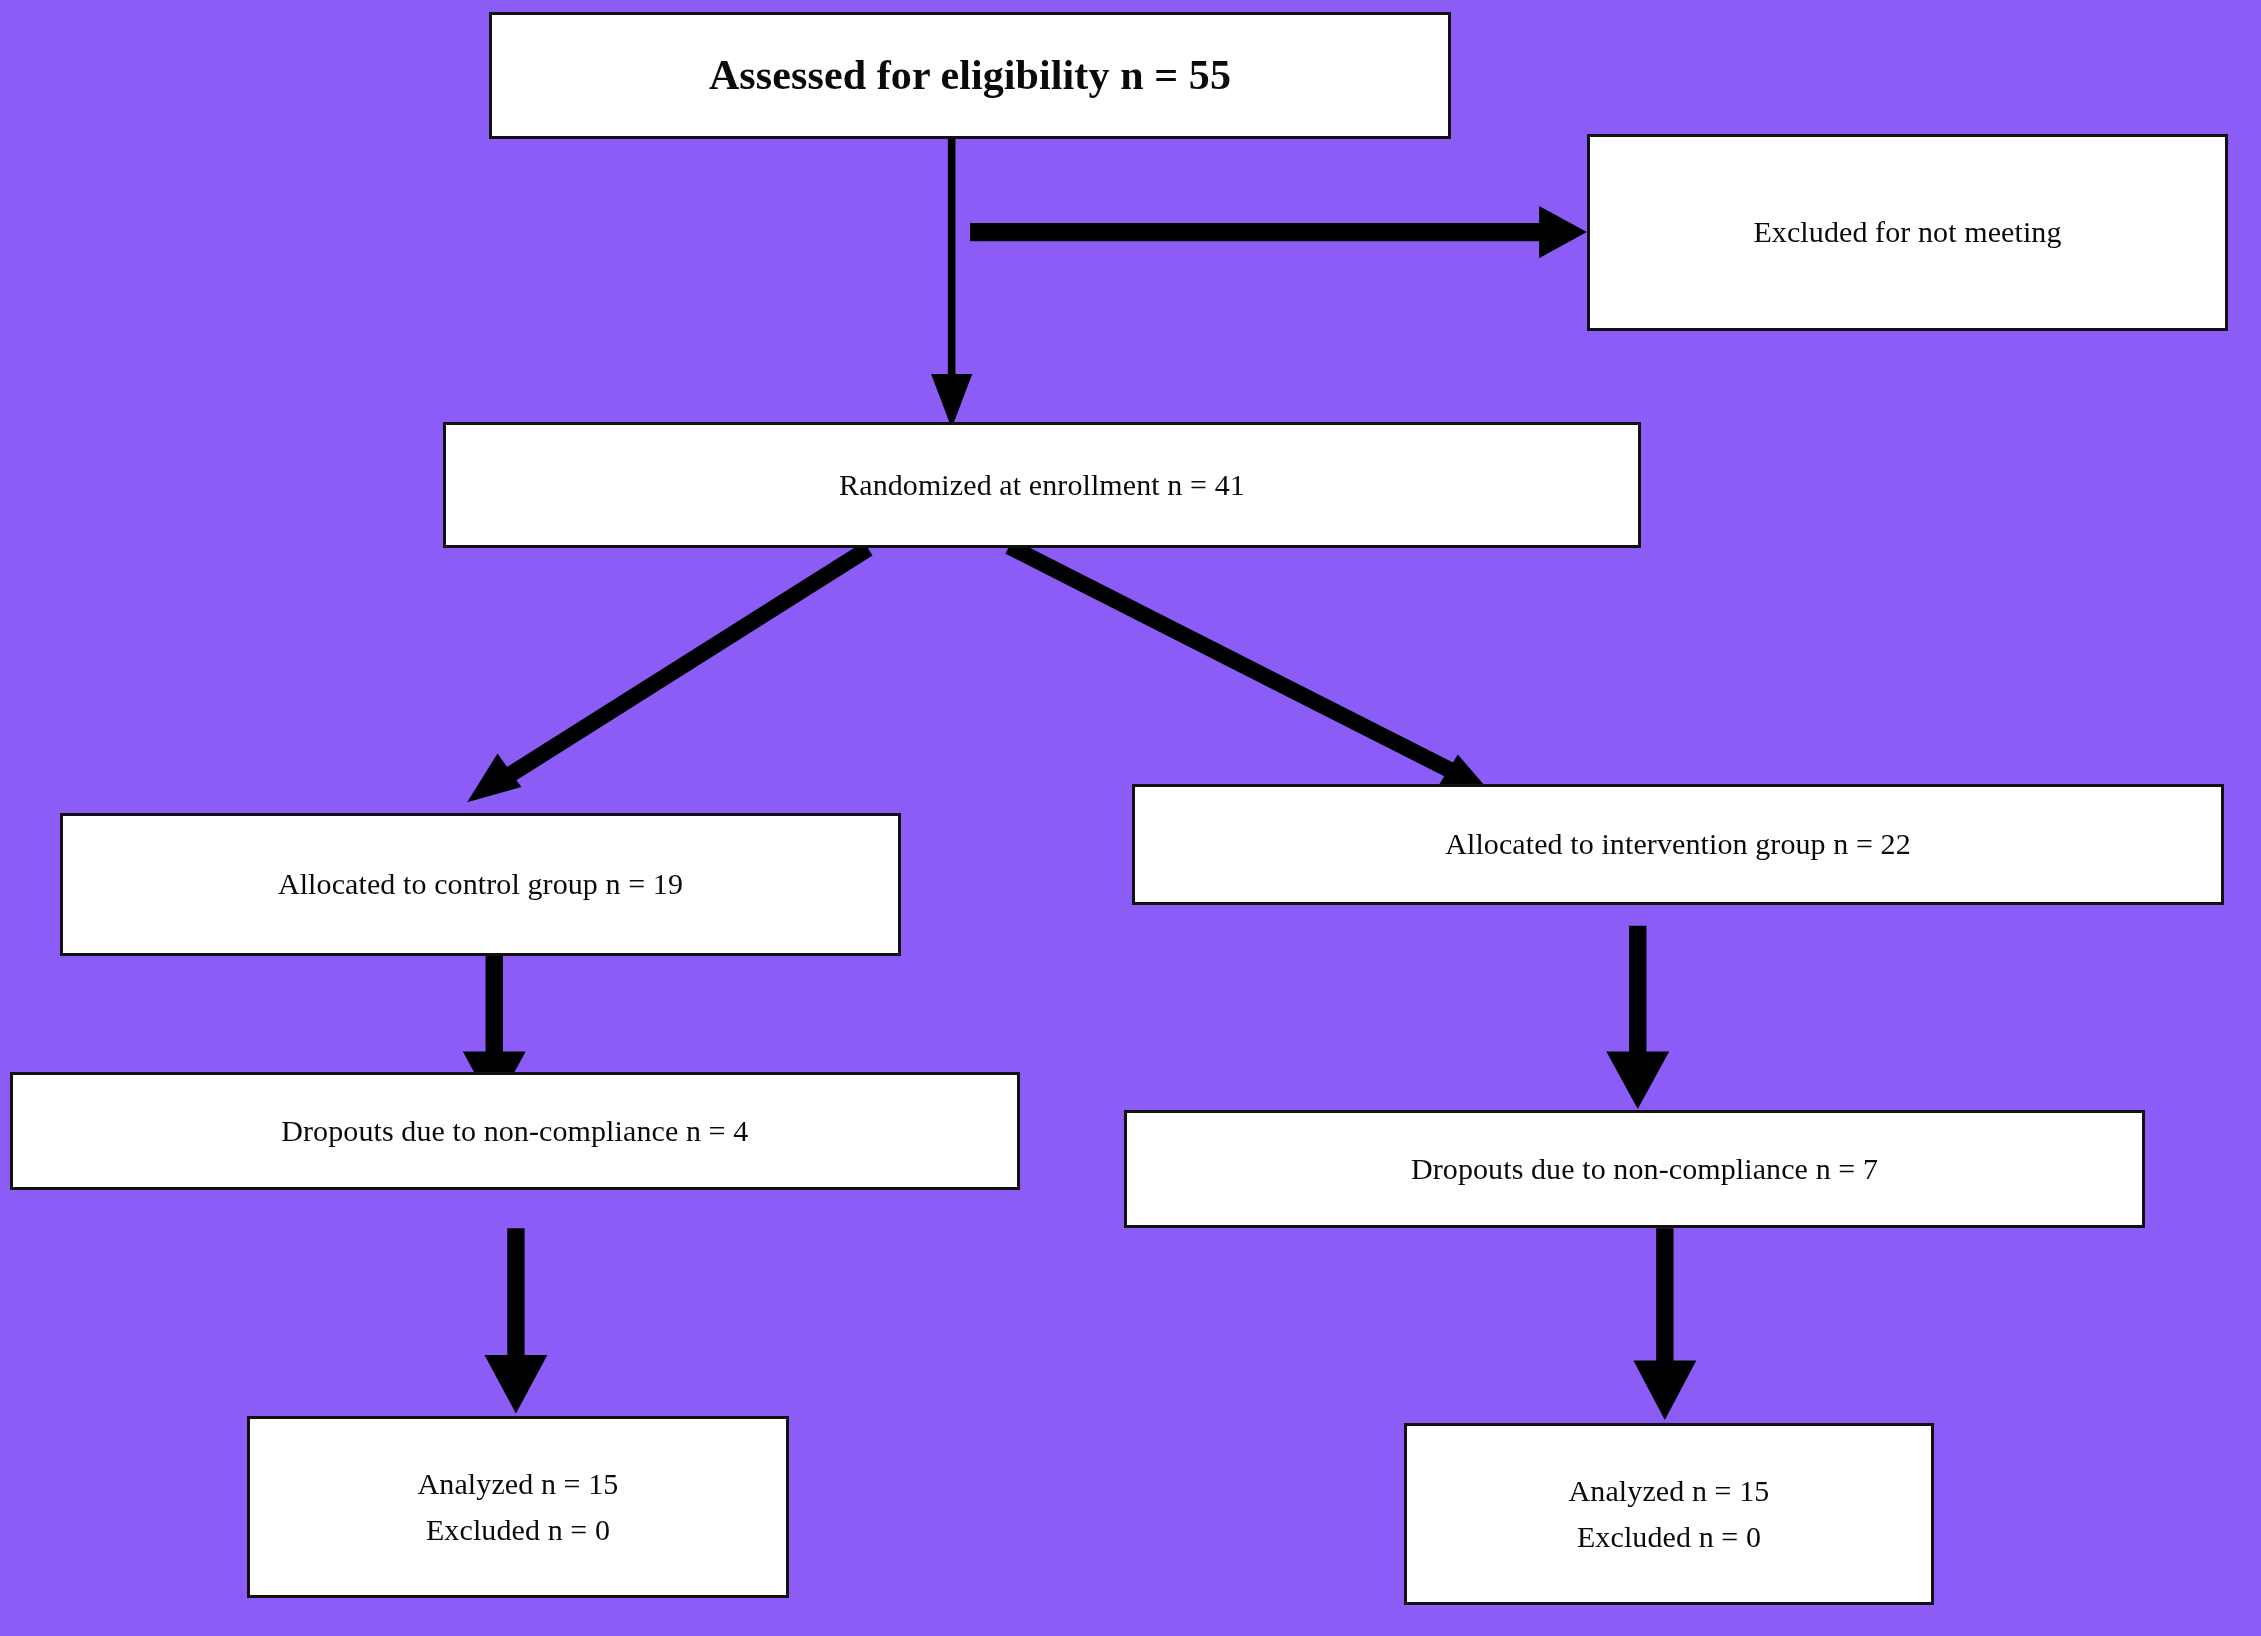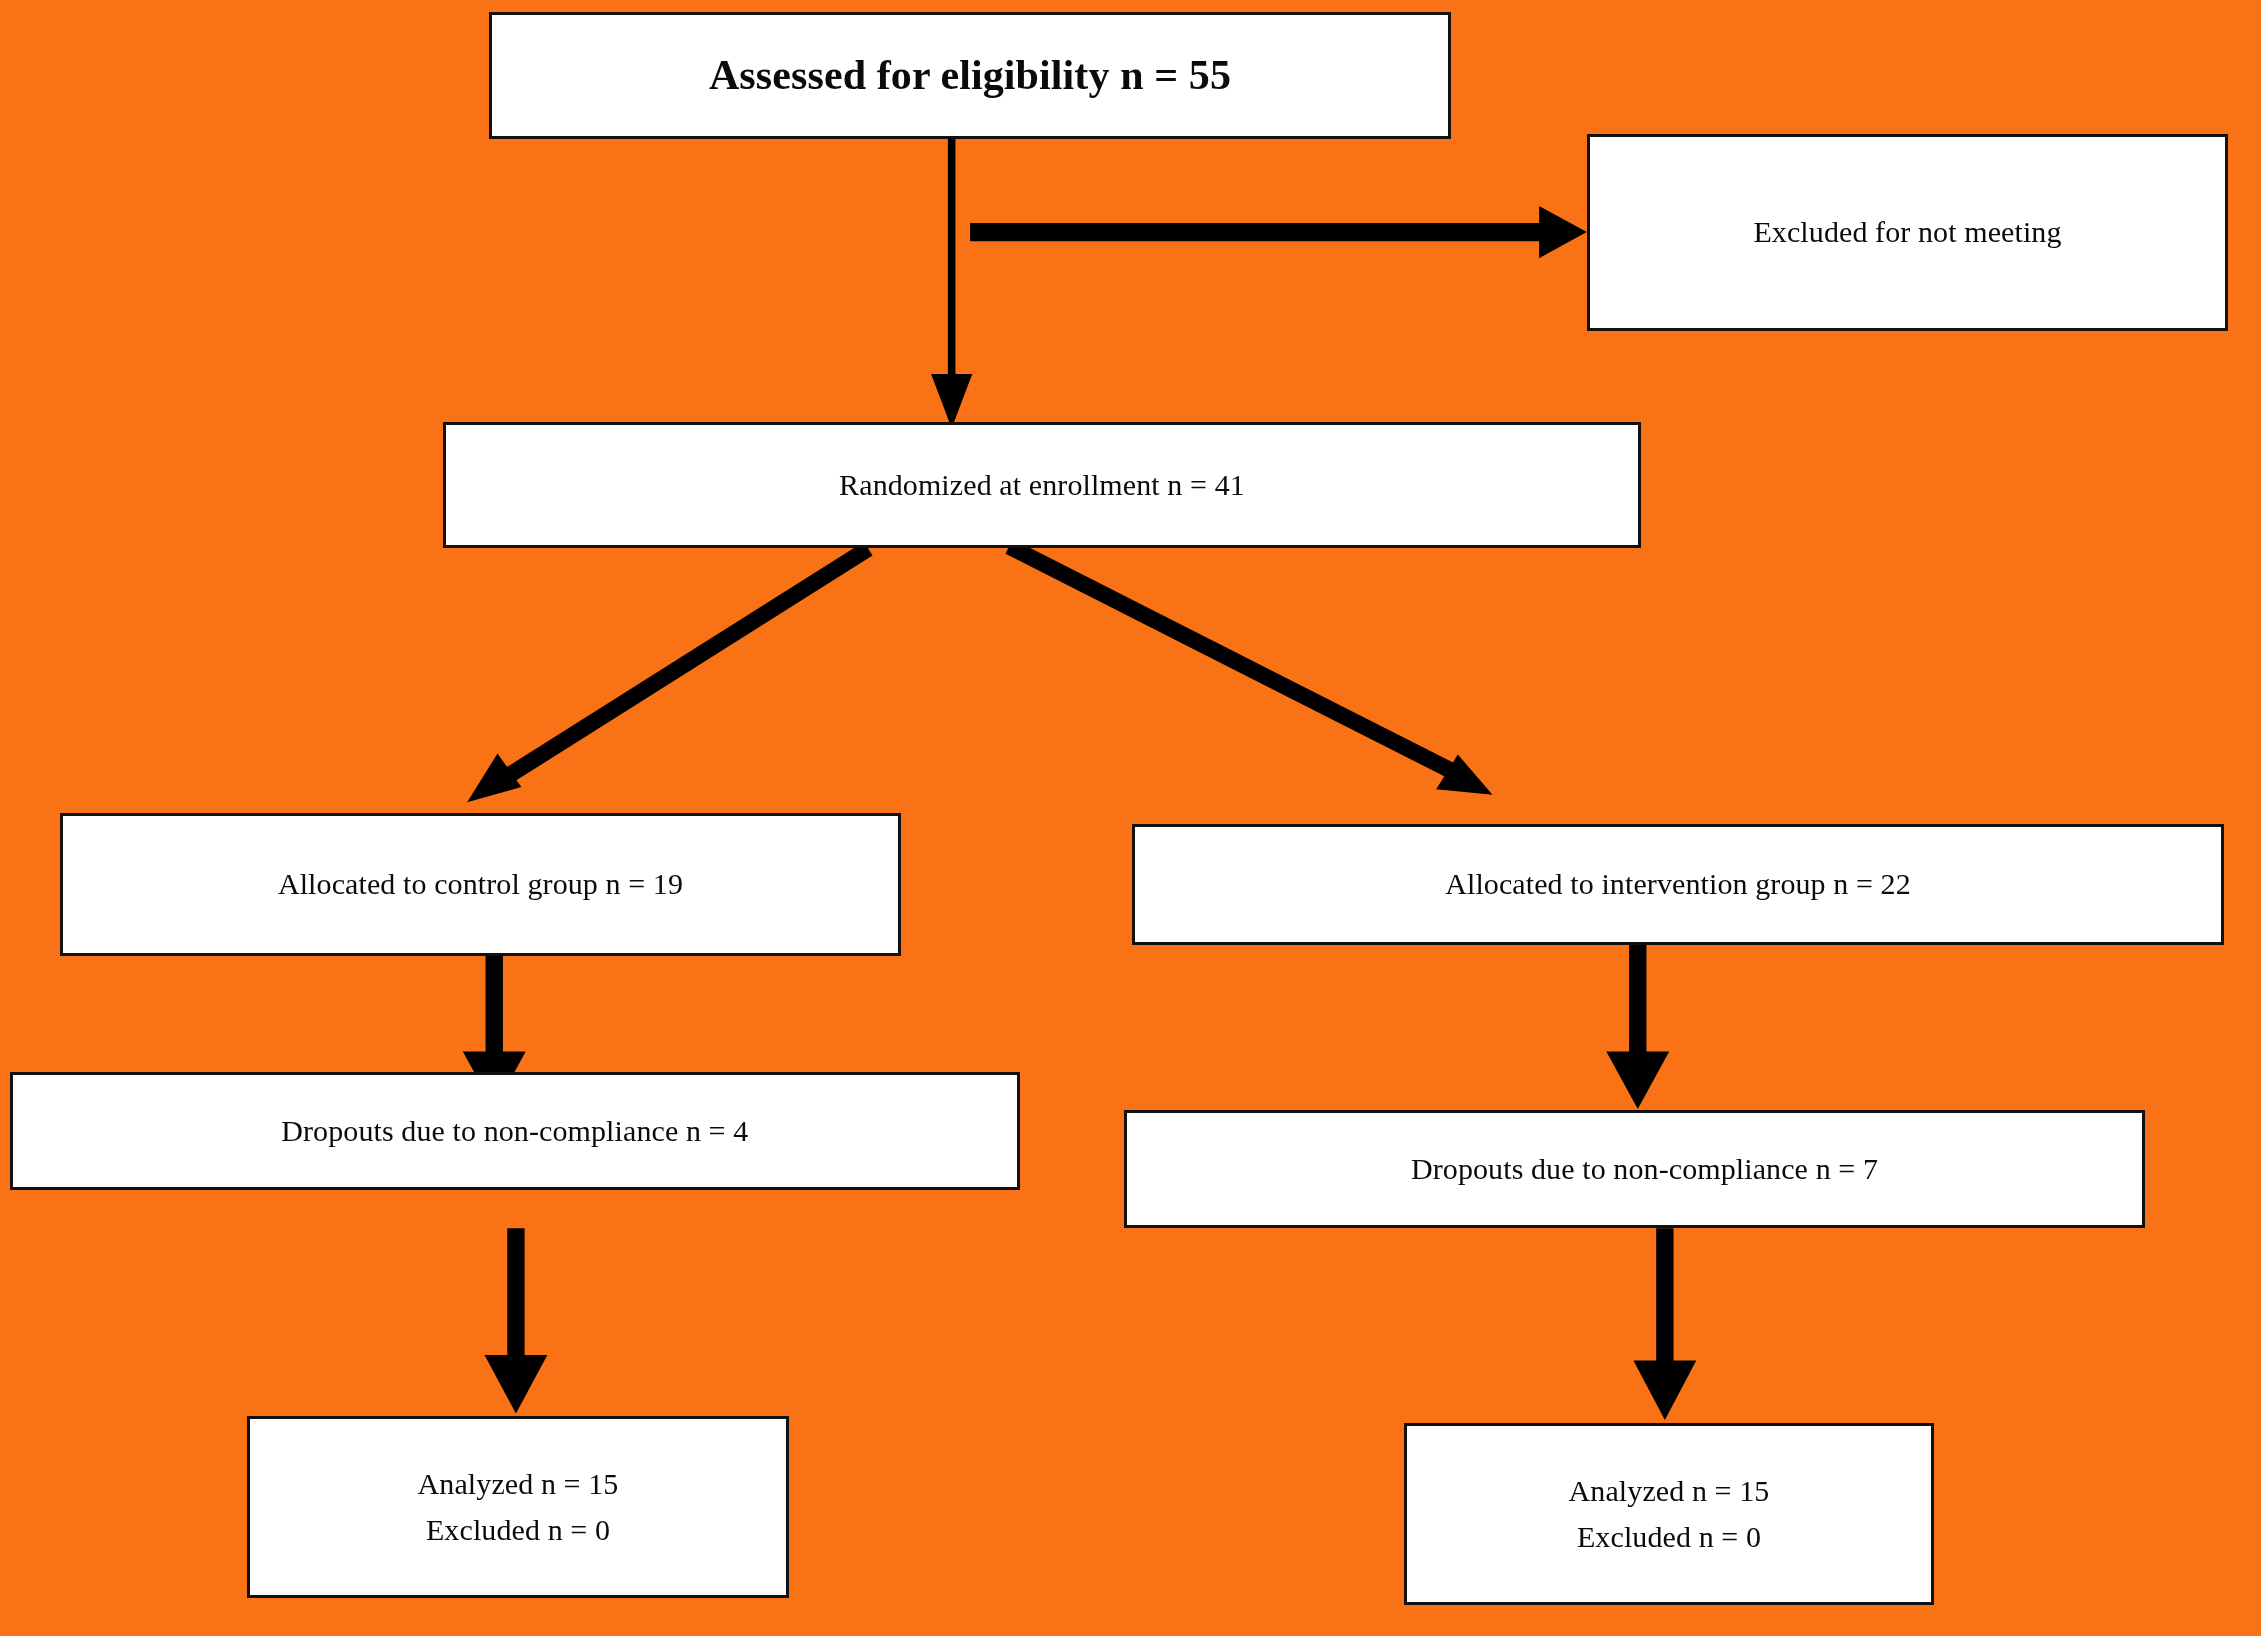--- a/index.html
+++ b/index.html
@@ -7,21 +7,21 @@
     padding: 0;
     background: #ffffff;
   }
   body {
     font-family: "Liberation Serif", "DejaVu Serif", serif;
   }
   #canvas {
     position: relative;
     width: 2261px;
     height: 1637px;
-    background: #f97316;
+    background: #8b5cf6;
     overflow: hidden;
   }
   .node {
     position: absolute;
     box-sizing: border-box;
     background: #ffffff;
     border: 3.8px solid #111111;
     display: flex;
     flex-direction: column;
     align-items: center;
@@ -37,21 +37,21 @@
     letter-spacing: 0.1px;
   }
   .t-bold { font-weight: bold; font-size: 42px; }
   .t-reg  { font-weight: normal; font-size: 30px; }
 
   
   #node-assessed      { left: 489px;  top: 12px;   width: 962px; height: 127px; }
   #node-excluded      { left: 1587px; top: 134px;  width: 641px; height: 197px; }
   #node-randomized    { left: 443px;  top: 422px;  width: 1198px; height: 126px; }
   #node-control       { left: 60px;  top: 813px; width: 841px; height: 143px; }
-  #node-intervention  { left: 1132px; top: 824px; width: 1092px; height: 121px; }
+  #node-intervention  { left: 1132px; top: 784px; width: 1092px; height: 121px; }
   #node-dropouts-ctrl { left: 9.8px;   top: 1072px; width: 1010px; height: 118px; }
   #node-dropouts-int  { left: 1124px; top: 1110px; width: 1021px; height: 118px; padding-left: 20px; }
   #node-analyzed-ctrl { left: 247px;  top: 1416px; width: 542px; height: 182px; }
   #node-analyzed-int  { left: 1404px; top: 1423px; width: 530px;  height: 182px; }
 
   .flow-svg {
     position: absolute;
     left: 0; top: 0;
     width: 2261px;
     height: 1637px;

